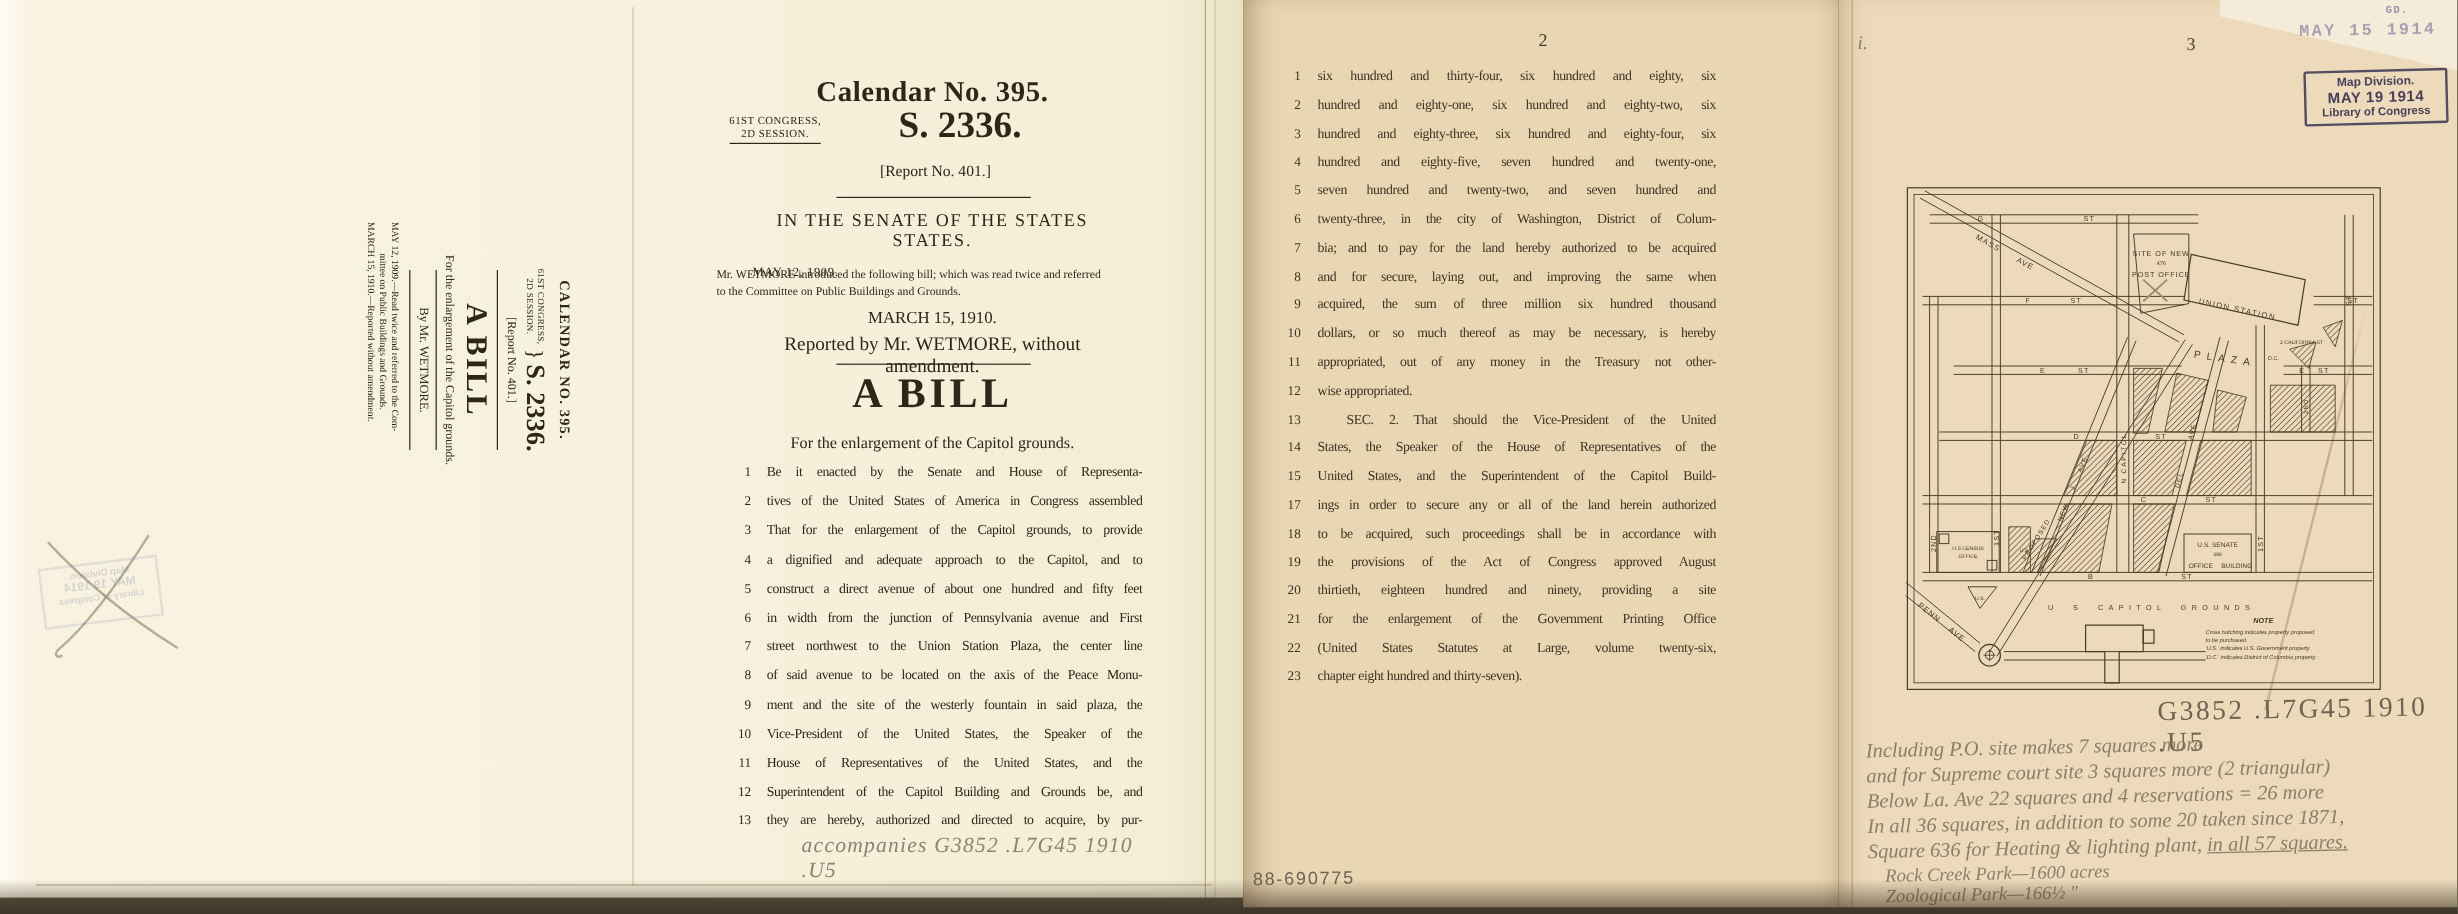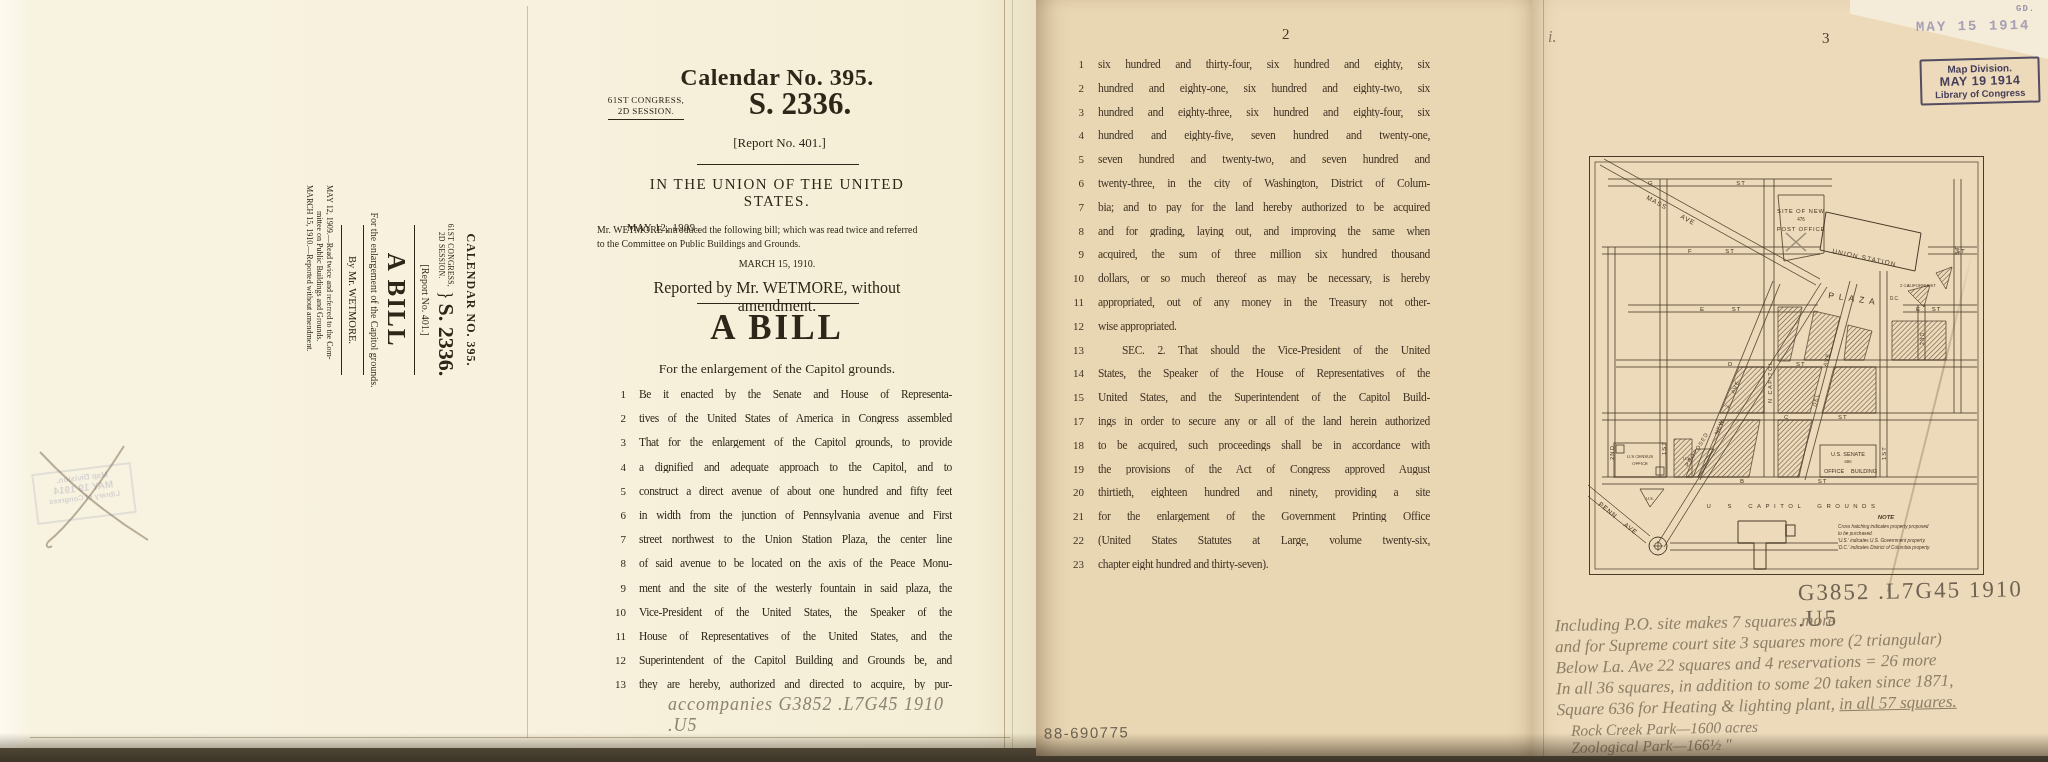--- a/index.html
+++ b/index.html
@@ -30,21 +30,21 @@
   .ink{color:#2e2618;}
   .p1-calendar{left:627px;top:64px;width:300px;text-align:center;font-weight:700;font-size:24px;letter-spacing:.5px;}
   .p1-congress{left:596px;top:95px;width:100px;text-align:center;font-size:9px;line-height:11px;letter-spacing:.4px;}
   .p1-congress .ul{display:inline-block;border-bottom:1px solid #2e2618;padding-bottom:2px;}
   .p1-billnum{left:700px;top:86px;width:200px;text-align:center;font-weight:700;font-size:31px;}
   .p1-report{left:677px;top:135px;width:205px;text-align:center;font-size:13px;}
   .rule{background:#2e2618;height:1px;}
   .p1-chamber{left:627px;top:176px;width:300px;text-align:center;font-size:15px;letter-spacing:1.5px;}
   .p1-date1{left:627px;top:222px;width:300px;text-align:left;font-size:10.5px;letter-spacing:.5px;}
   .p1-intro{left:597px;top:223px;width:360px;text-align:left;font-size:9.8px;line-height:14px;}
-  .p1-date2{left:627px;top:258px;width:300px;text-align:center;font-size:10px;}
+  .p1-date2{left:627px;top:258px;width:300px;text-align:center;font-size:14px;}
   .p1-reported{left:627px;top:279px;width:300px;text-align:center;font-size:16px;}
   .p1-title{left:627px;top:308px;width:300px;text-align:center;font-weight:700;font-size:35px;letter-spacing:3px;}
   .p1-sub{left:627px;top:361px;width:300px;text-align:center;font-size:13.5px;}
   .lines{font-size:11.5px;letter-spacing:-0.35px;}
   .bline{display:flex;height:24.2px;align-items:baseline;}
   .bline .num{width:26px;text-align:right;margin-right:13px;font-size:11px;letter-spacing:0;flex:none;}
   .bline .t{flex:1;text-align:justify;text-align-last:justify;overflow:hidden;white-space:nowrap;}
   .bline .t.em{}
   .bline .t.short{text-align-last:left;}
   .bline .t.indent{text-indent:24px;}
@@ -75,21 +75,21 @@
   .ghost-stamp .g1{font-size:8px;} .ghost-stamp .g2{font-size:10px;} .ghost-stamp .g3{font-size:7.5px;}
   .p2-num{left:1282px;top:26px;font-size:15px;color:#45382a;}
   .p2-lines{left:1056px;top:58px;width:374px;color:#403325;}
   .p2-lines .bline{height:23.8px;}
   .p2-lines .bline .num{width:28px;margin-right:14px;}
   .p2-catalog{left:1044px;top:724px;font-family:"Liberation Sans",sans-serif;font-size:15px;color:#6e6253;
     letter-spacing:1.5px;transform:rotate(-1deg);}
   .p3-pencil-i{left:1548px;top:28px;font-style:italic;font-size:16px;color:#8a7c66;}
   .p3-num{left:1822px;top:30px;font-size:15px;color:#4a3d2e;}
   .recv-prefix{left:1988px;top:4px;font-family:"Liberation Mono","DejaVu Sans Mono",monospace;
-    font-size:9px;font-weight:700;color:#8d85a3;letter-spacing:1px;opacity:.85;margin-left:28px;}
+    font-size:9px;font-weight:700;color:#8d85a3;letter-spacing:1px;opacity:.85;}
   .recv-date{left:1916px;top:18px;font-family:"Liberation Mono","DejaVu Sans Mono",monospace;
     font-size:14px;font-weight:700;color:#958dab;letter-spacing:2px;opacity:.8;transform:rotate(-1deg);}
   .div-stamp{left:1920px;top:58px;width:112px;border:2.5px solid rgba(56,50,84,.85);border-radius:2px;
     transform:rotate(-1.5deg);color:rgba(52,46,80,.9);text-align:center;
     font-family:"Liberation Sans",sans-serif;font-weight:700;padding:3px 2px;}
   .div-stamp .s1{font-size:10px;} .div-stamp .s2{font-size:12.5px;letter-spacing:.5px;} .div-stamp .s3{font-size:9.5px;}
 
   
   .p3-call{left:1798px;top:578px;font-size:23px;color:#6f6454;letter-spacing:2px;transform:rotate(-1deg);}
   .p3-notes{left:1556px;top:610px;width:492px;color:#8d7e66;font-style:italic;font-size:17px;
@@ -157,21 +157,21 @@
   <div class="abs ink p1-calendar">Calendar No. 395.</div>
   <div class="abs ink p1-congress">
     <span class="ul">
       <span>61ST CONGRESS,</span><br>
       <span>2D SESSION.</span>
     </span>
   </div>
   <div class="abs ink p1-billnum">S. 2336.</div>
   <div class="abs ink p1-report">[Report No. 401.]</div>
   <div class="abs rule" style="left:697px;top:164px;width:162px;"></div>
-  <div class="abs ink p1-chamber">IN THE UNION OF THE UNITED STATES.</div>
+  <div class="abs ink p1-chamber">IN THE SENATE OF THE STATES STATES.</div>
   <div class="abs ink p1-date1">MAY 12, 1909.</div>
   <div class="abs ink p1-intro">
     <span>Mr. WETMORE introduced the following bill; which was read twice and referred</span><br>
     <span>to the Committee on Public Buildings and Grounds.</span>
   </div>
   <div class="abs ink p1-date2">MARCH 15, 1910.</div>
   <div class="abs ink p1-reported">Reported by Mr. WETMORE, without amendment.</div>
   <div class="abs rule" style="left:697px;top:303px;width:162px;"></div>
   <div class="abs ink p1-title">A BILL</div>
   <div class="abs ink p1-sub">For the enlargement of the Capitol grounds.</div>
@@ -278,21 +278,21 @@
         <span class="t">twenty-three, in the city of Washington, District of Colum-</span>
       </div>
 
       <div class="bline">
         <span class="num">7</span>
         <span class="t">bia; and to pay for the land hereby authorized to be acquired</span>
       </div>
 
       <div class="bline">
         <span class="num">8</span>
-        <span class="t">and for grading, laying out, and improving the same when</span>
+        <span class="t">and for secure, laying out, and improving the same when</span>
       </div>
 
       <div class="bline">
         <span class="num">9</span>
         <span class="t">acquired, the sum of three million six hundred thousand</span>
       </div>
 
       <div class="bline">
         <span class="num">10</span>
         <span class="t">dollars, or so much thereof as may be necessary, is hereby</span>

